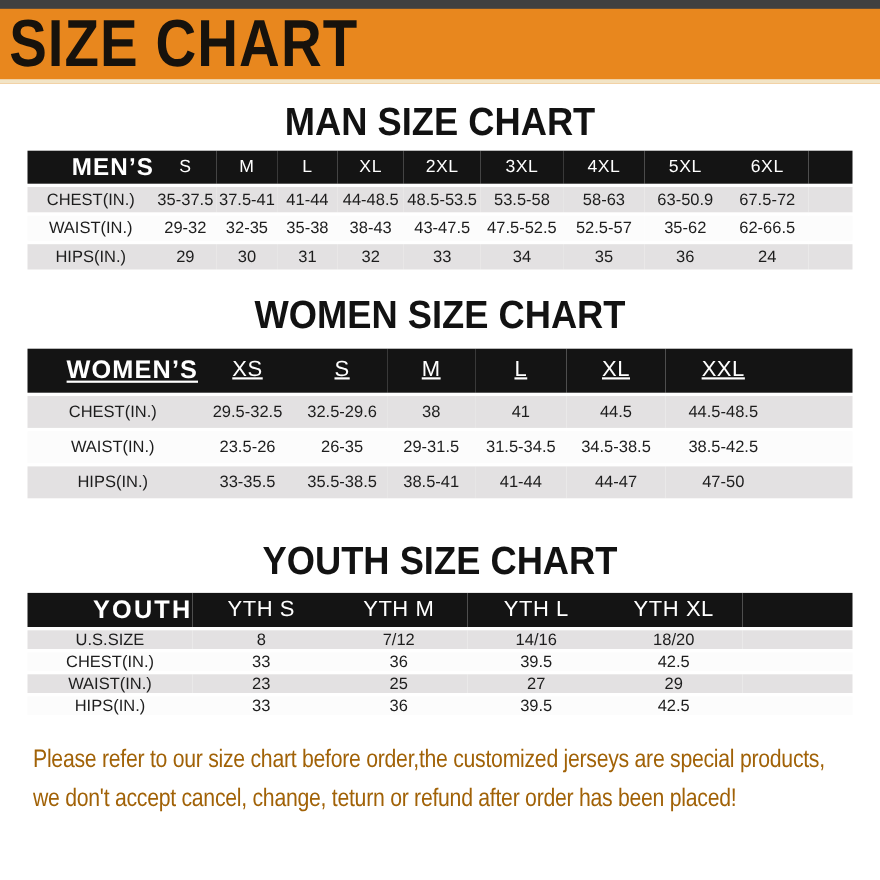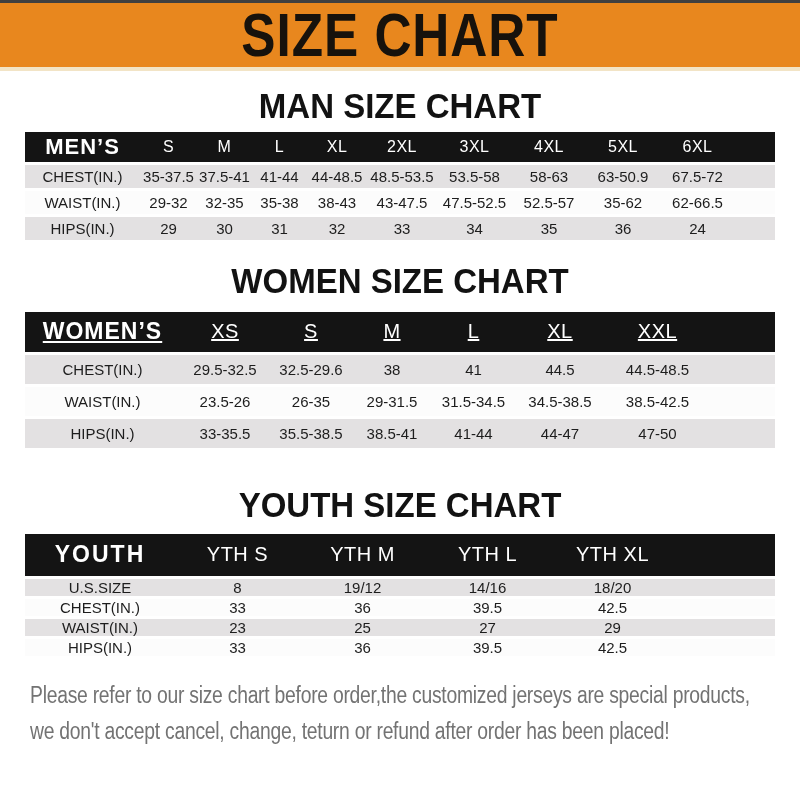--- a/index.html
+++ b/index.html
@@ -12,25 +12,24 @@
     width: 800px;
     height: 800px;
     background: #ffffff;
     overflow: hidden;
   }
 
   
   .banner {
     height: 64px;
     background: #E8871E;
-    border-top: 3px solid #404040;
+    border-top: 8px solid #404040;
     border-bottom: 4px solid #F2E4C6;
     display: flex;
     align-items: center;
-    justify-content: center;
   }
   .banner h1 {
     margin: 0;
     font-size: 54px;
     font-weight: 700;
     color: #17120C;
     letter-spacing: 1px;
     line-height: 1;
     transform: scale(0.95, 1.12);
   }
@@ -61,49 +60,49 @@
   .size-table th {
     background: #141414;
     color: #ffffff;
     font-weight: 400;
     font-size: 20px;
     text-align: center;
     padding: 0;
     letter-spacing: 0.5px;
   }
   .size-table th.corner {
-    text-align: center;
+    text-align: right;
     padding-left: 0;
     font-weight: 700;
     letter-spacing: 1px;
   }
   .size-table td {
     text-align: center;
     font-size: 15px;
     padding: 0;
   }
   .size-table tbody tr:nth-child(odd)  td { background: #E3E1E2; }
   .size-table tbody tr:nth-child(even) td { background: #FCFCFC; }
 
   .table-men   th { height: 30px; font-size: 16px; }
   .table-men   th.corner { font-size: 22px; }
   .table-men   td { height: 23px; }
 
   .table-women th { height: 40px; text-decoration: underline; }
   .table-women th.corner { font-size: 23px; }
   .table-women td { height: 29px; }
 
-  .table-youth th { height: 42px; }
+  .table-youth th { height: 31px; }
   .table-youth th.corner { font-size: 23px; letter-spacing: 2px; }
   .table-youth td { height: 14px; }
 
   
   .disclaimer {
     margin: 22px 0 0 30px;
-    color: #737373;
+    color: #a16207;
   }
   .disclaimer p {
     margin: 0 0 7px 0;
     font-size: 23px;
     line-height: 1.25;
     font-weight: 400;
     letter-spacing: -0.3px;
     transform: scaleX(0.84);
     transform-origin: left center;
     white-space: nowrap;
@@ -271,21 +270,21 @@
             <th>YTH M</th>
             <th>YTH L</th>
             <th>YTH XL</th>
             <th></th>
           </tr>
         </thead>
         <tbody>
           <tr>
             <td class="row-label">U.S.SIZE</td>
             <td>8</td>
-            <td>19/12</td>
+            <td>7/12</td>
             <td>14/16</td>
             <td>18/20</td>
             <td></td>
           </tr>
           <tr>
             <td class="row-label">CHEST(IN.)</td>
             <td>33</td>
             <td>36</td>
             <td>39.5</td>
             <td>42.5</td>

